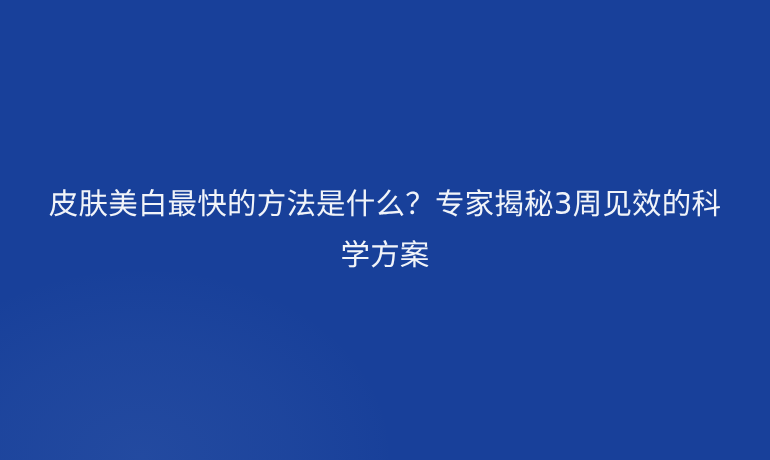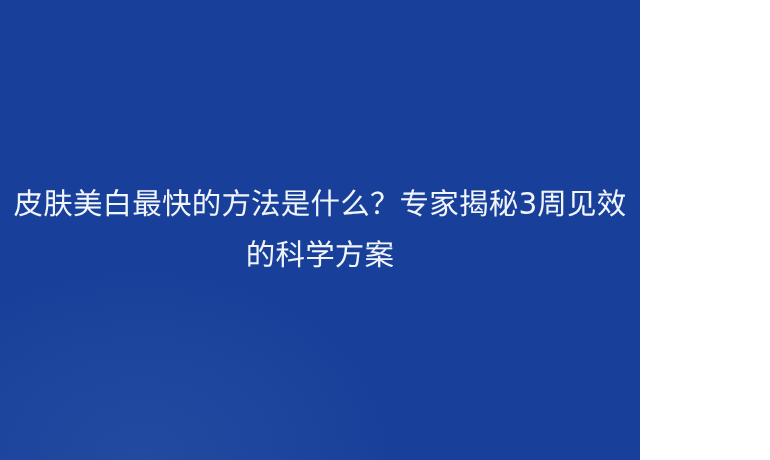--- a/index.html
+++ b/index.html
@@ -11,21 +11,21 @@
   body {
     width: 770px;
     height: 460px;
     overflow: hidden;
     font-family: "Liberation Sans", "DejaVu Sans", sans-serif;
   }
 
   #title-card {
     position: relative;
     box-sizing: border-box;
-    width: 640px;
+    width: 770px;
     height: 460px;
     background-color: #18409a;
     display: flex;
     align-items: center;
     justify-content: center;
     overflow: hidden;
   }
 
   
   #bg-glow {

